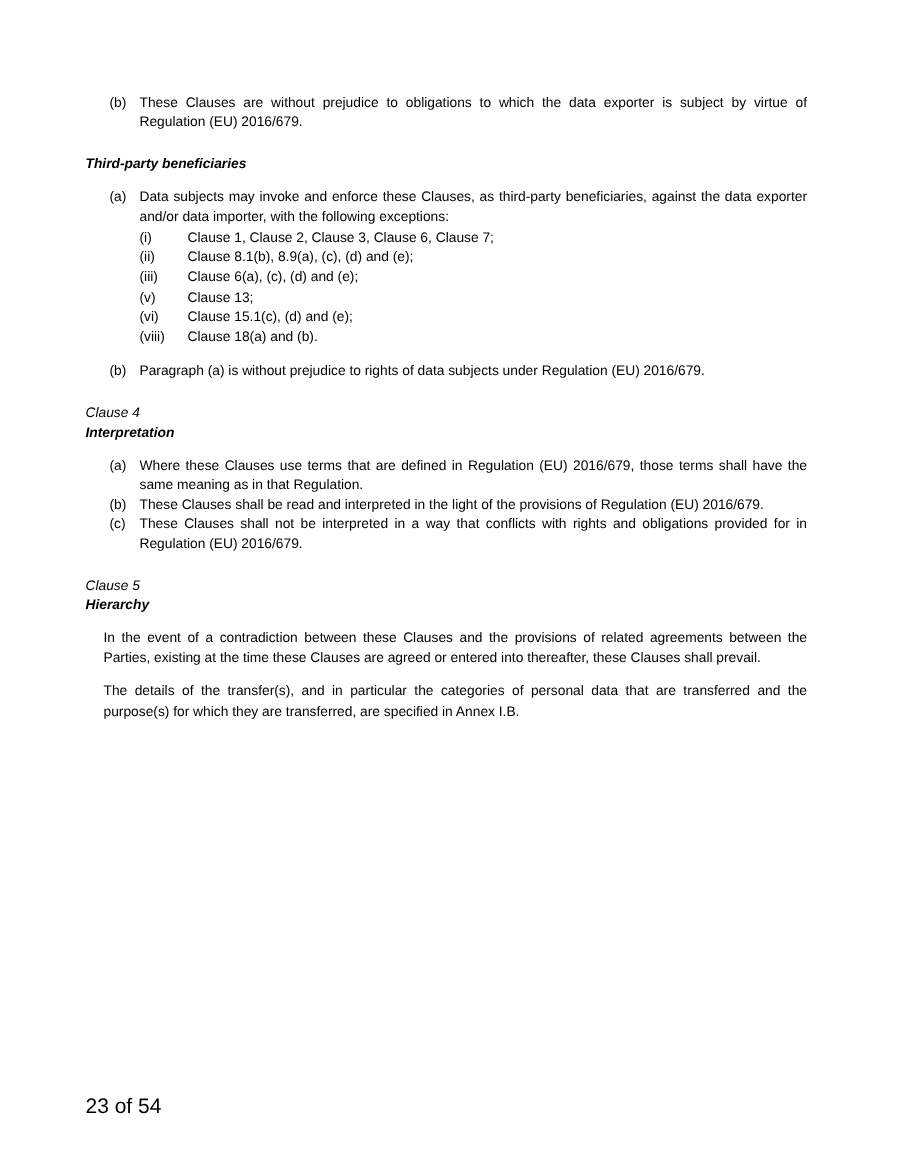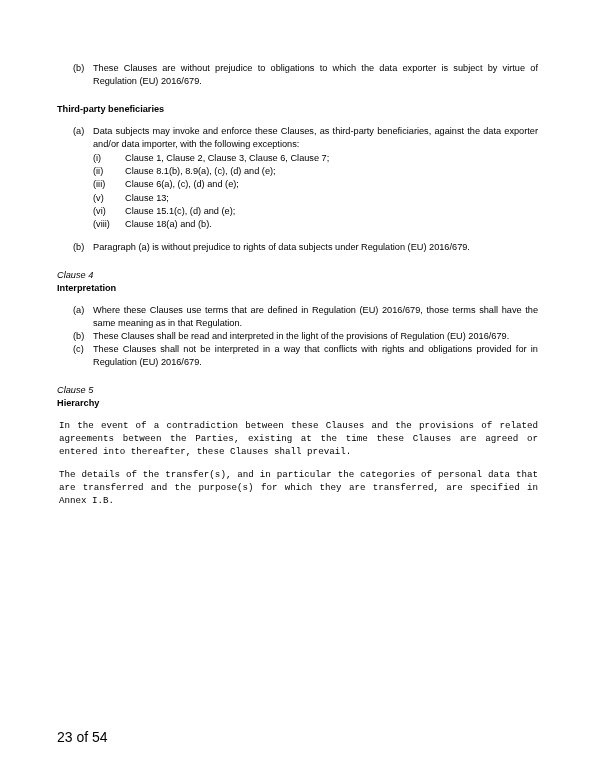--- a/index.html
+++ b/index.html
@@ -55,30 +55,30 @@
     margin-top: 1px;
     margin-bottom: 1px;
   }
   .clause-head {
     margin-top: 15px;
   }
   .clause-num {
     font-style: italic;
   }
   .clause-title {
+    font-style: italic;
     font-weight: bold;
   }
   .para-gap {
     height: 9px;
   }
   .plain-para {
     text-align: justify;
-    margin-left: 2px;
+    margin-left: 12px;
     margin-right: 2px;
-    font-family: Liberation Mono, monospace;
   }
   .footer {
     position: absolute;
     left: 57px;
     bottom: 28px;
     font-size: 14px;
   }
 </style>
 </head>
 <body>

